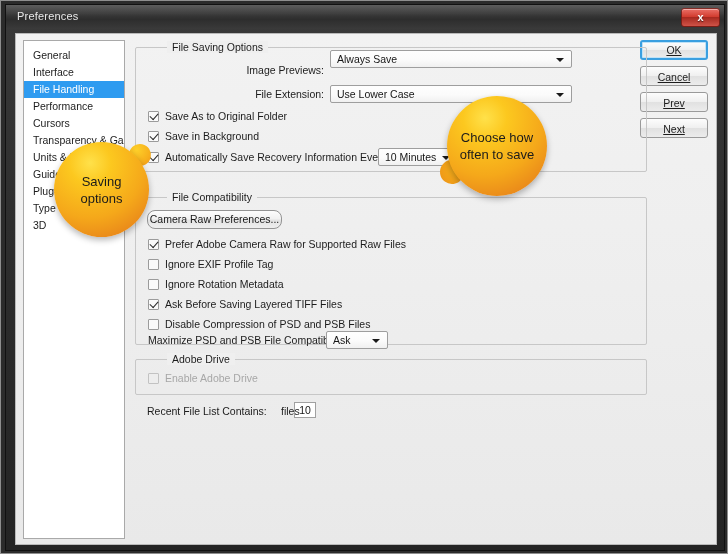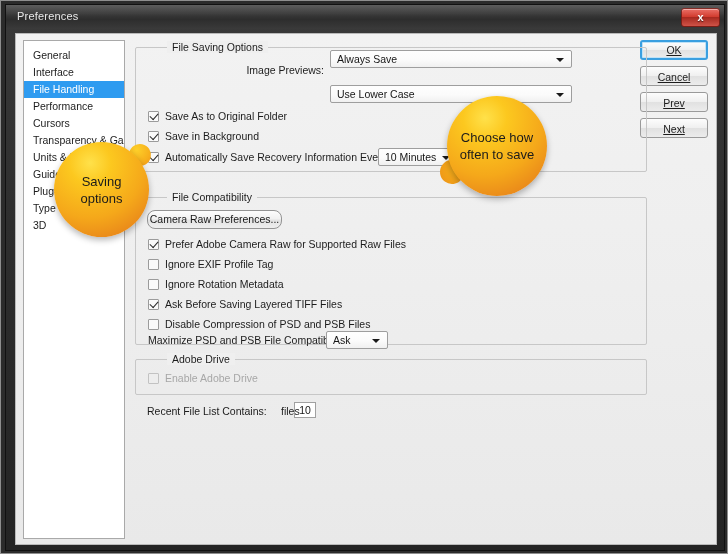--- a/index.html
+++ b/index.html
@@ -362,20 +362,21 @@
 
         <div class="group" style="left:0px; top:7px; width:512px; height:125px;">
           <div class="group-title">File Saving Options</div>
 
           <div class="field-label" style="left:30px; top:16px; width:158px;">Image Previews:</div>
           <div class="combo" style="left:194px; top:2px; width:242px;">
             <span class="combo-text">Always Save</span>
             <span class="arrow"></span>
           </div>
 
+          <div class="field-label" style="left:30px; top:40px; width:158px;">File Extension:</div>
           <div class="combo" style="left:194px; top:37px; width:242px;">
             <span class="combo-text">Use Lower Case</span>
             <span class="arrow"></span>
           </div>
 
           <div class="checkrow" style="left:12px; top:62px;">
             <span class="cbox checked"></span>
             <span class="clabel">Save As to Original Folder</span>
           </div>
 

